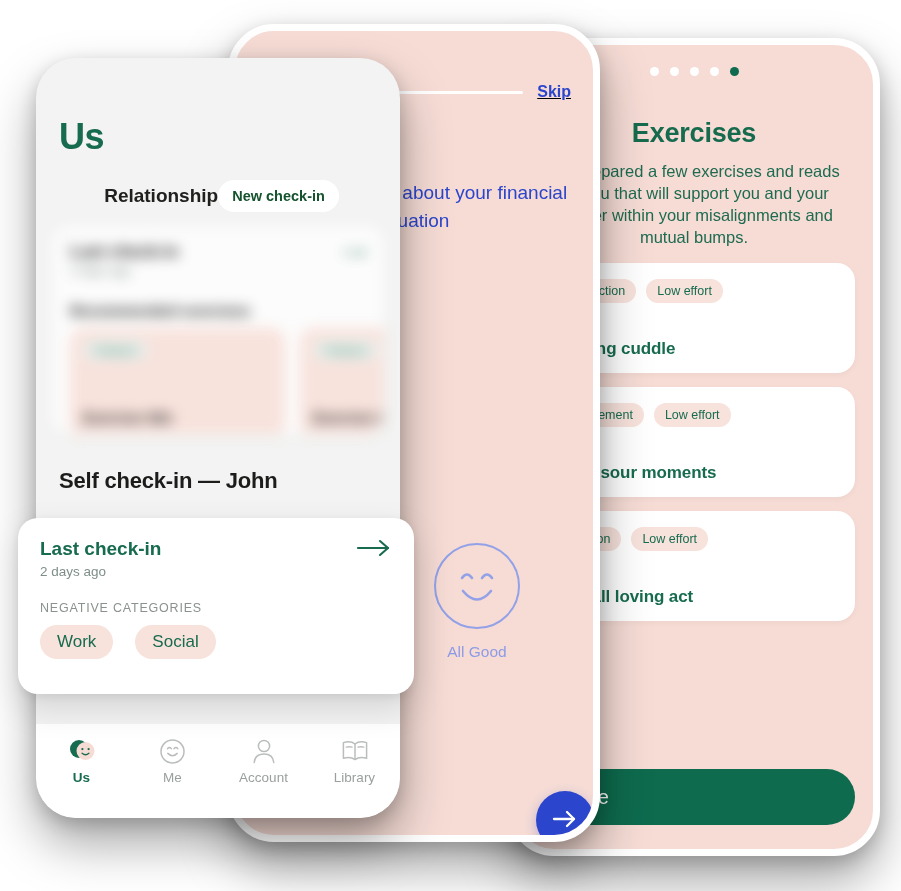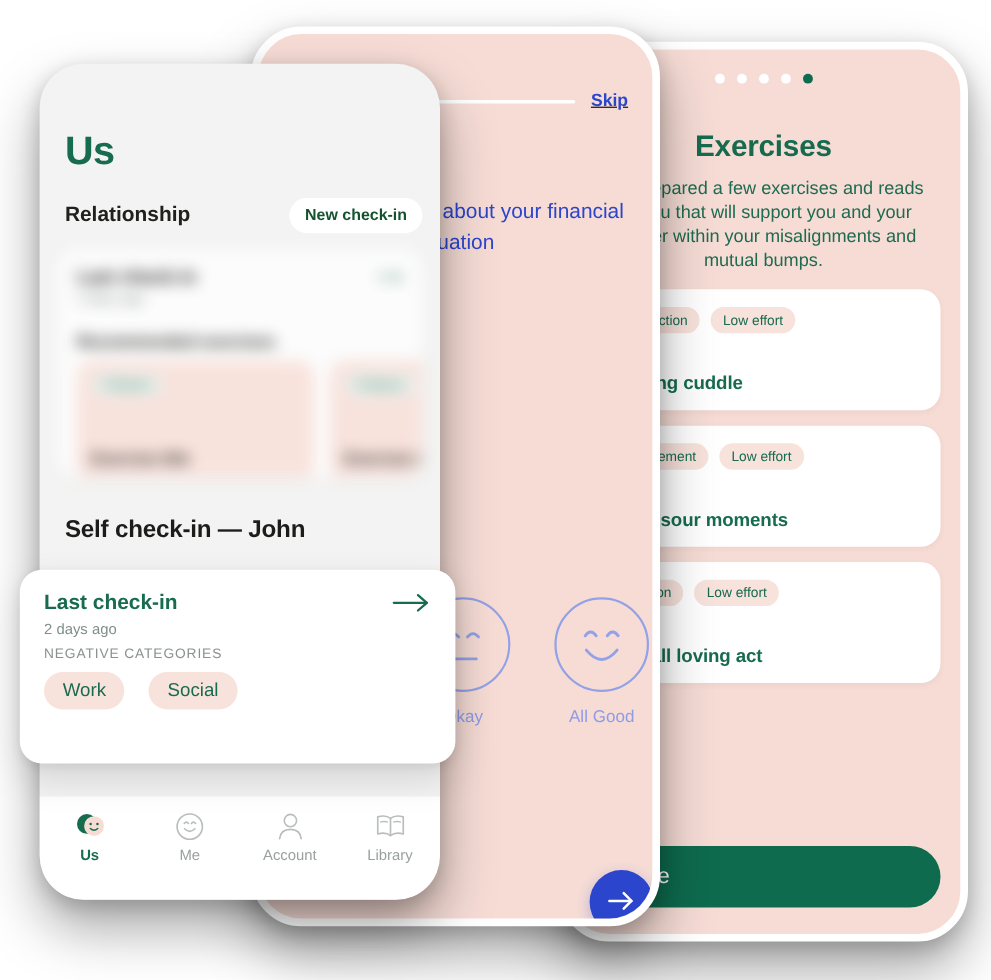--- a/index.html
+++ b/index.html
@@ -64,21 +64,21 @@
   }
   .mid-top{display:flex;align-items:center;padding:52px 22px 0 22px;gap:14px;text-decoration:underline;}
   .progress-track{flex:1;height:3px;background:#ffffff;border-radius:2px;}
   .skip{color:#2B45CC;font-size:16px;font-weight:700;cursor:pointer;}
   .mid-q{
     color:#2B45CC;font-size:19px;line-height:1.45;text-align:center;
     margin:78px 24px 0 24px;font-weight:400;
   }
   .faces{
     position:absolute;left:0;right:0;top:512px;
-    display:flex;justify-content:flex-end;gap:34px;
+    display:flex;justify-content:center;gap:34px;
   }
   .face{width:92px;text-align:center;}
   .face-circle{
     width:86px;height:86px;border-radius:50%;
     border:2px solid #93A1E8;box-sizing:border-box;margin:0 auto;
   }
   .face-label{margin-top:14px;color:#8E9BE6;font-size:15.5px;}
   .fab{
     position:absolute;left:301px;top:760px;width:58px;height:58px;
     border-radius:50%;background:#2B45CC;border:0;cursor:pointer;
@@ -89,21 +89,21 @@
   
   #phone-left{
     left:36px;top:58px;width:364px;height:760px;
     background:#F2F3F2;border-radius:40px;
   }
   .us-title{
     color:#176B4F;font-size:36px;font-weight:700;
     margin:58px 0 0 23px;letter-spacing:-.5px;
   }
   .us-row{
-    display:flex;align-items:center;justify-content:space-between;
+    display:flex;align-items:center;justify-content:center;
     margin:22px 16px 0 23px;
   }
   .us-section{color:#20211F;font-size:19px;font-weight:700;}
   .new-checkin{
     background:#ffffff;color:#14532d;border:0;border-radius:999px;
     font-family:inherit;font-size:14.5px;font-weight:700;
     padding:8px 14px;cursor:pointer;
   }
   .blur-card{
     margin:14px 16px 0 16px;background:rgba(255,255,255,.72);
@@ -142,21 +142,21 @@
   
   #last-checkin-card{
     position:absolute;left:18px;top:518px;width:396px;height:176px;
     background:#ffffff;border-radius:20px;
     box-shadow:0 14px 34px rgba(0,0,0,.13), 0 3px 10px rgba(0,0,0,.07);
     padding:20px 22px;box-sizing:border-box;
   }
   .lc-head{display:flex;align-items:flex-start;justify-content:space-between;}
   .lc-title{color:#176B4F;font-size:19px;font-weight:700;}
   .lc-ago{color:#7F8F88;font-size:13.5px;margin-top:4px;}
-  .lc-cat{color:#8A928D;font-size:12.5px;letter-spacing:.8px;margin-top:8px;font-weight:500;}
+  .lc-cat{color:#8A928D;font-size:12.5px;letter-spacing:.8px;margin-top:22px;font-weight:500;}
   .lc-chips{display:flex;gap:22px;margin-top:10px;}
   .lc-chip{
     background:#F8E2DC;color:#176B4F;border-radius:999px;
     font-size:17px;padding:7px 17px;
   }
 </style>
 </head>
 <body>
 
 <div class="stage">

